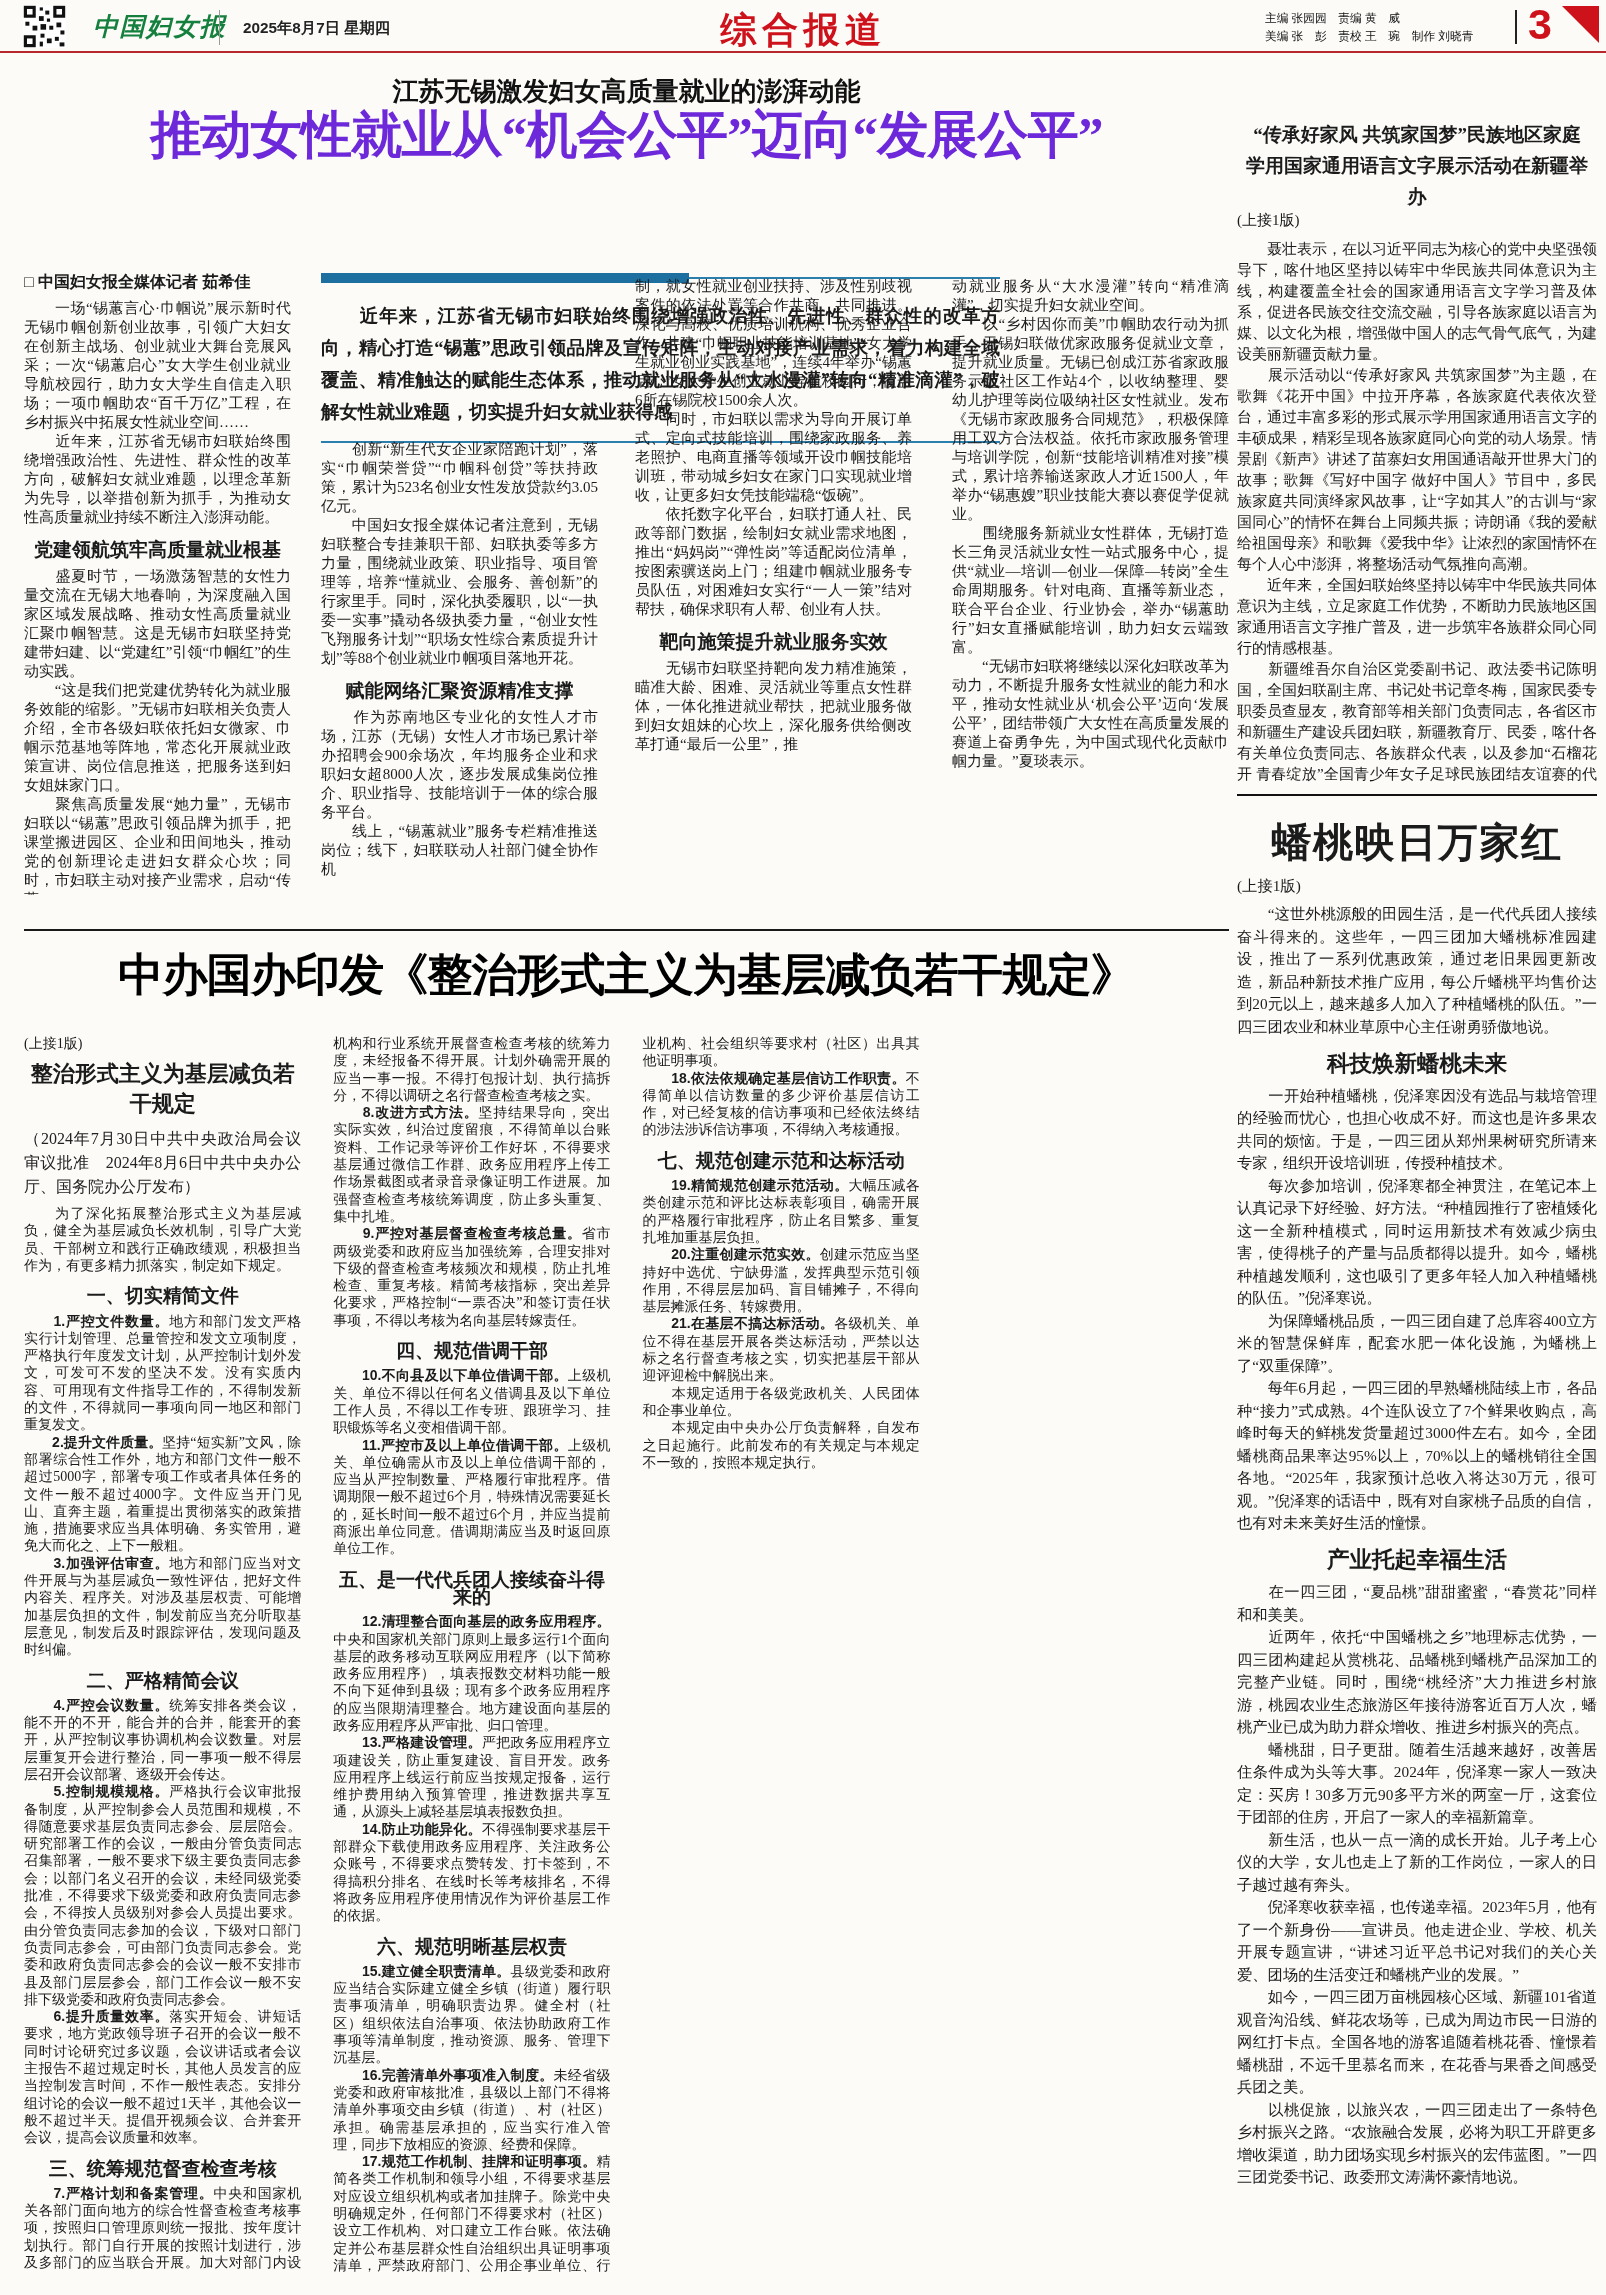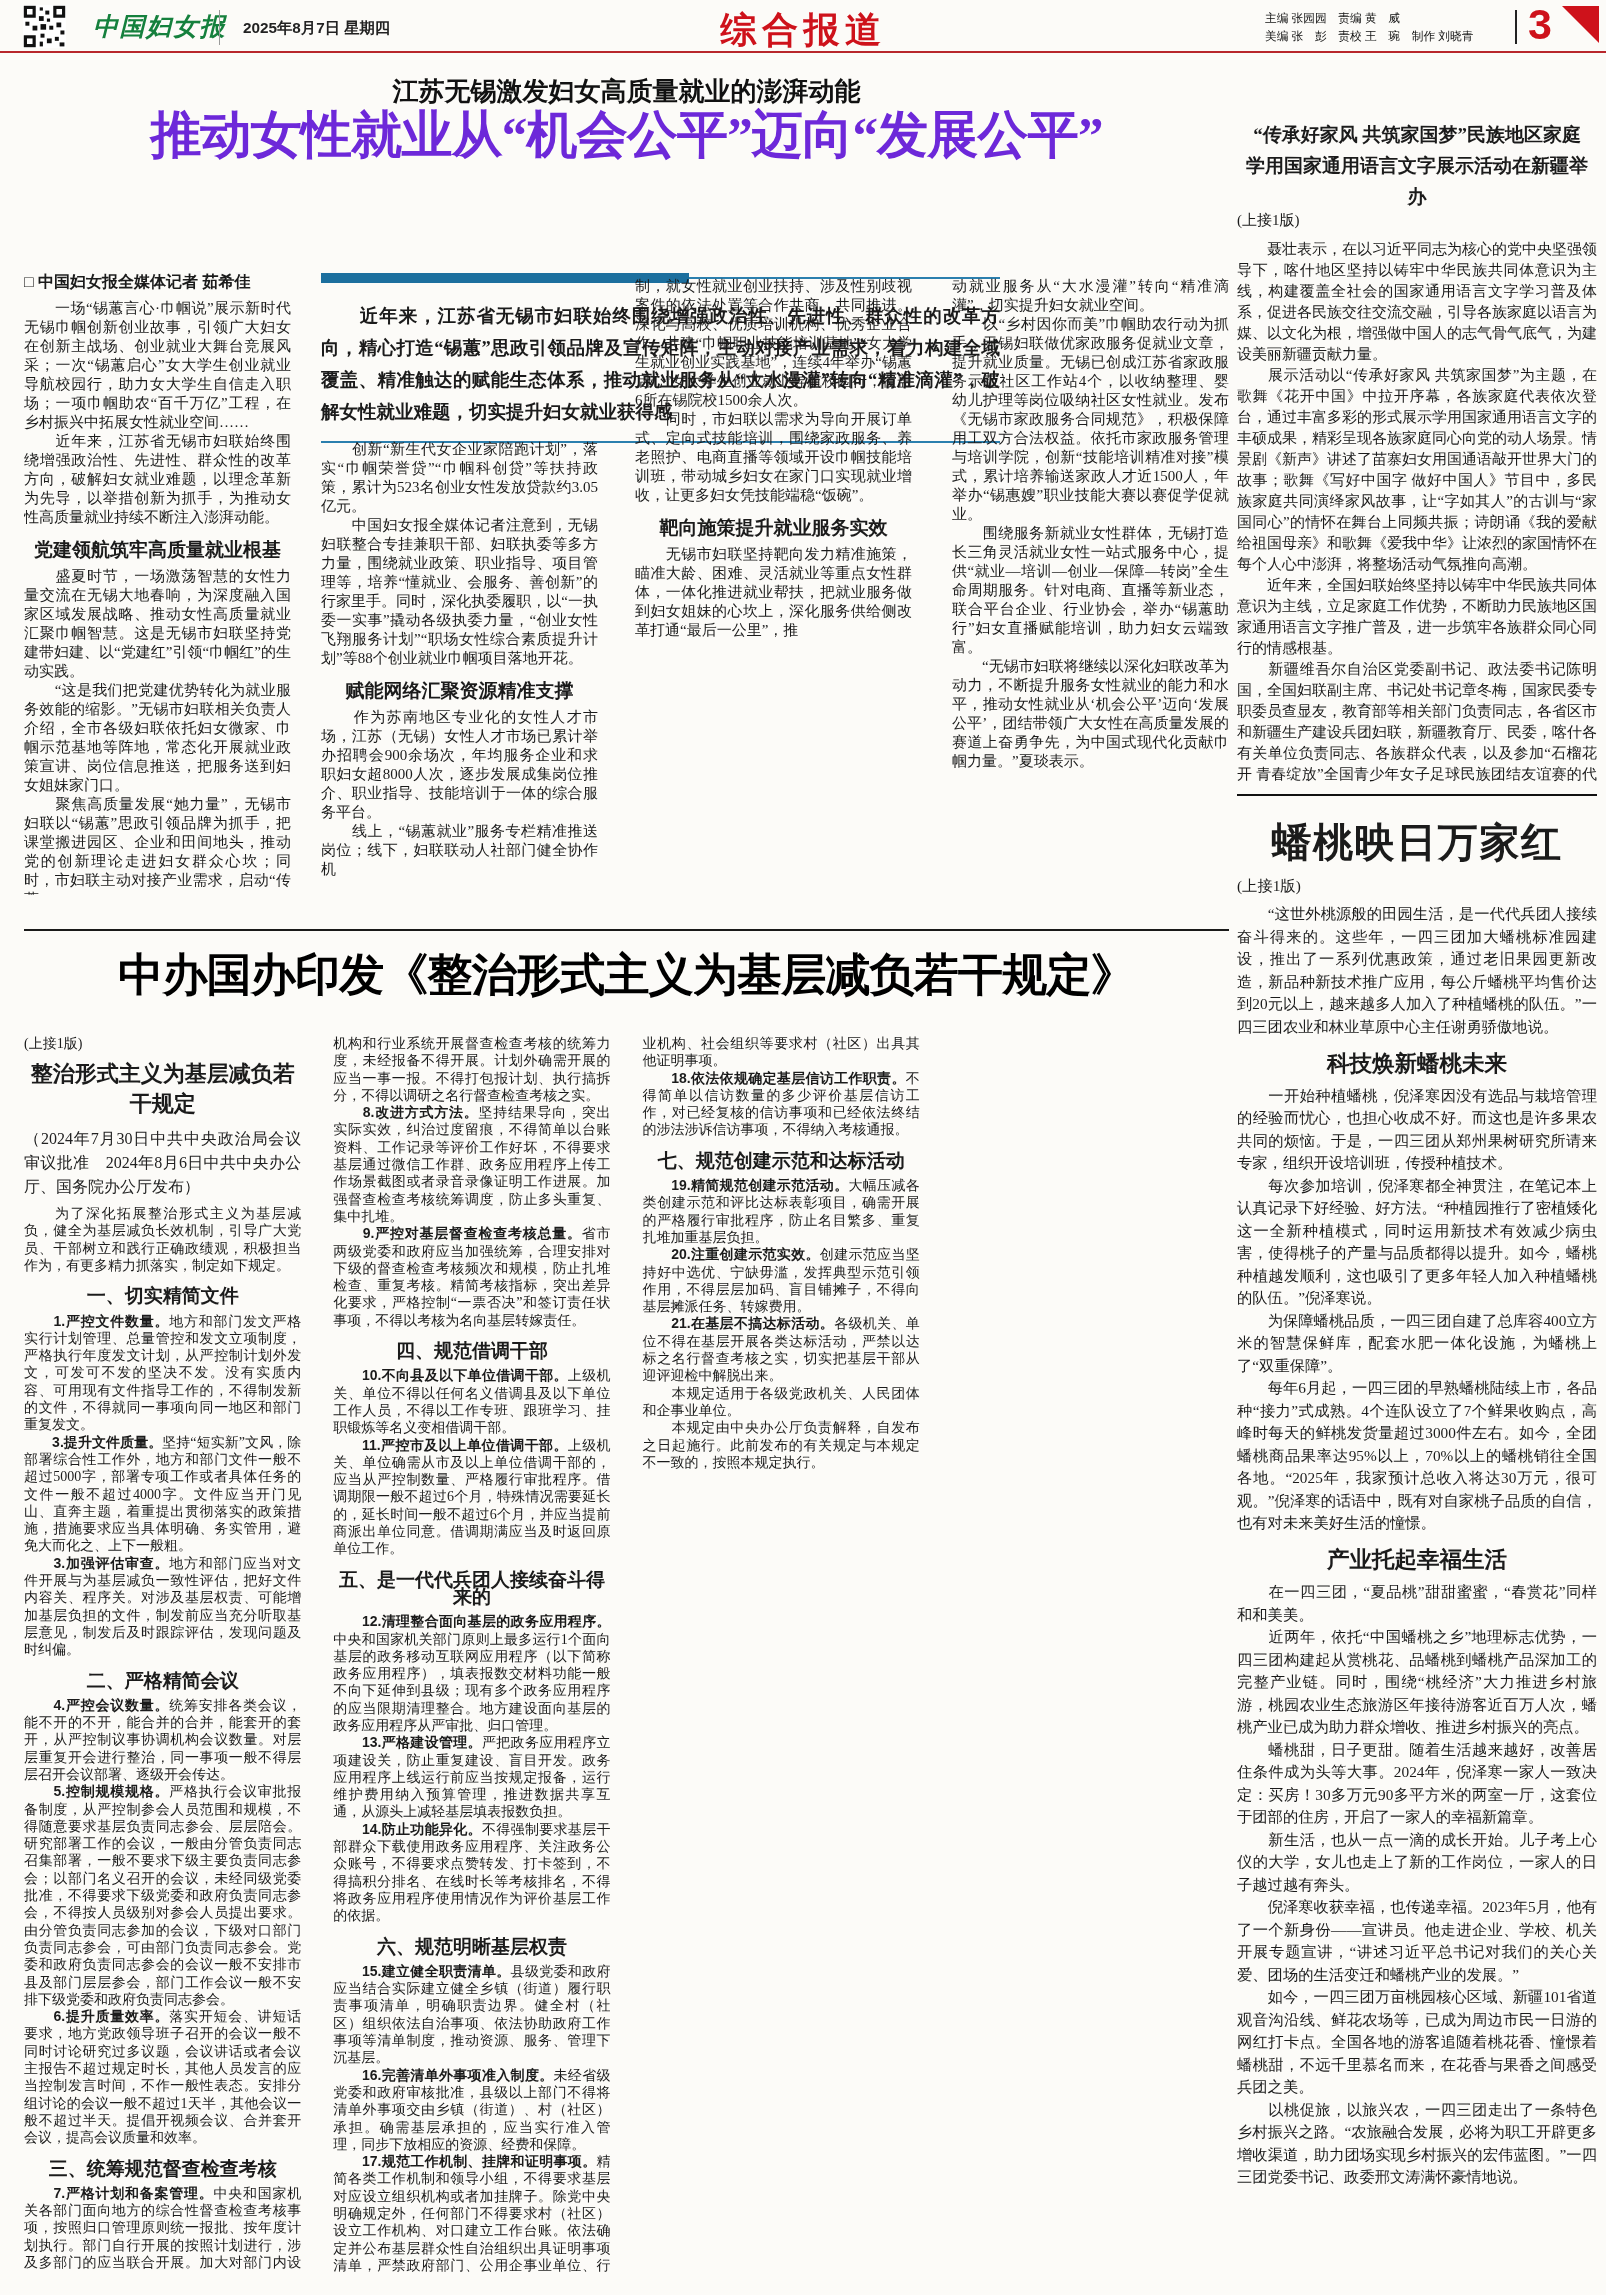--- a/index.html
+++ b/index.html
@@ -122,40 +122,41 @@
   <div class="abs tcol" id="tcol2">
       <p class="fp">　　创新“新生代女企业家陪跑计划”，落实“巾帼荣誉贷”“巾帼科创贷”等扶持政策，累计为523名创业女性发放贷款约3.05亿元。</p>
       <p class="fp">　　中国妇女报全媒体记者注意到，无锡妇联整合专挂兼职干部、妇联执委等多方力量，围绕就业政策、职业指导、项目管理等，培养“懂就业、会服务、善创新”的行家里手。同时，深化执委履职，以“一执委一实事”撬动各级执委力量，“创业女性飞翔服务计划”“职场女性综合素质提升计划”等88个创业就业巾帼项目落地开花。</p>
       <div class="fh">赋能网络汇聚资源精准支撑</div>
       <p class="fp">　　作为苏南地区专业化的女性人才市场，江苏（无锡）女性人才市场已累计举办招聘会900余场次，年均服务企业和求职妇女超8000人次，逐步发展成集岗位推介、职业指导、技能培训于一体的综合服务平台。</p>
       <p class="fp">　　线上，“锡蕙就业”服务专栏精准推送岗位；线下，妇联联动人社部门健全协作机</p>
     </div>
   <div class="abs tcol" id="tcol3">
       <p class="fp">制，就女性就业创业扶持、涉及性别歧视案件的依法处置等合作共商、共同推进。深化与高校、优质培训机构、优秀企业合作，共建“巾帼职业技能培训基地”“女大学生就业创业实践基地”，连续4年举办“锡蕙启心”女大学生创业就业导航校园行，覆盖6所在锡院校1500余人次。</p>
       <p class="fp">　　同时，市妇联以需求为导向开展订单式、定向式技能培训，围绕家政服务、养老照护、电商直播等领域开设巾帼技能培训班，带动城乡妇女在家门口实现就业增收，让更多妇女凭技能端稳“饭碗”。</p>
+      <p class="fp">　　依托数字化平台，妇联打通人社、民政等部门数据，绘制妇女就业需求地图，推出“妈妈岗”“弹性岗”等适配岗位清单，按图索骥送岗上门；组建巾帼就业服务专员队伍，对困难妇女实行“一人一策”结对帮扶，确保求职有人帮、创业有人扶。</p>
       <div class="fh">靶向施策提升就业服务实效</div>
       <p class="fp">　　无锡市妇联坚持靶向发力精准施策，瞄准大龄、困难、灵活就业等重点女性群体，一体化推进就业帮扶，把就业服务做到妇女姐妹的心坎上，深化服务供给侧改革打通“最后一公里”，推</p>
     </div>
   <div class="abs tcol" id="tcol4">
       <p class="fp">动就业服务从“大水漫灌”转向“精准滴灌”，切实提升妇女就业空间。</p>
       <p class="fp">　　以“乡村因你而美”巾帼助农行动为抓手，无锡妇联做优家政服务促就业文章，提升就业质量。无锡已创成江苏省家政服务示范社区工作站4个，以收纳整理、婴幼儿护理等岗位吸纳社区女性就业。发布《无锡市家政服务合同规范》，积极保障用工双方合法权益。依托市家政服务管理与培训学院，创新“技能培训精准对接”模式，累计培养输送家政人才近1500人，年举办“锡惠嫂”职业技能大赛以赛促学促就业。</p>
       <p class="fp">　　围绕服务新就业女性群体，无锡打造长三角灵活就业女性一站式服务中心，提供“就业—培训—创业—保障—转岗”全生命周期服务。针对电商、直播等新业态，联合平台企业、行业协会，举办“锡蕙助行”妇女直播赋能培训，助力妇女云端致富。</p>
       <p class="fp">　　“无锡市妇联将继续以深化妇联改革为动力，不断提升服务女性就业的能力和水平，推动女性就业从‘机会公平’迈向‘发展公平’，团结带领广大女性在高质量发展的赛道上奋勇争先，为中国式现代化贡献巾帼力量。”夏琰表示。</p>
     </div>
 
   <div class="abs" id="mid-rule"></div>
   <div class="abs" id="headline2">中办国办印发《整治形式主义为基层减负若干规定》</div>
   <div class="abs" id="mid-body">
       <p class="fp">(上接1版)</p>
       <div class="ft">整治形式主义为基层减负若干规定</div>
       <div class="fn">（2024年7月30日中共中央政治局会议审议批准　2024年8月6日中共中央办公厅、国务院办公厅发布）</div>
       <p class="fp">　　为了深化拓展整治形式主义为基层减负，健全为基层减负长效机制，引导广大党员、干部树立和践行正确政绩观，积极担当作为，有更多精力抓落实，制定如下规定。</p>
       <div class="fh">一、切实精简文件</div>
       <p class="fp"><b>　　1.严控文件数量。</b>地方和部门发文严格实行计划管理、总量管控和发文立项制度，严格执行年度发文计划，从严控制计划外发文，可发可不发的坚决不发。没有实质内容、可用现有文件指导工作的，不得制发新的文件，不得就同一事项向同一地区和部门重复发文。</p>
-      <p class="fp"><b>　　3.提升文件质量。</b>坚持“短实新”文风，除部署综合性工作外，地方和部门文件一般不超过5000字，部署专项工作或者具体任务的文件一般不超过4000字。文件应当开门见山、直奔主题，着重提出贯彻落实的政策措施，措施要求应当具体明确、务实管用，避免大而化之、上下一般粗。</p>
+      <p class="fp"><b>　　2.提升文件质量。</b>坚持“短实新”文风，除部署综合性工作外，地方和部门文件一般不超过5000字，部署专项工作或者具体任务的文件一般不超过4000字。文件应当开门见山、直奔主题，着重提出贯彻落实的政策措施，措施要求应当具体明确、务实管用，避免大而化之、上下一般粗。</p>
       <p class="fp"><b>　　3.加强评估审查。</b>地方和部门应当对文件开展与为基层减负一致性评估，把好文件内容关、程序关。对涉及基层权责、可能增加基层负担的文件，制发前应当充分听取基层意见，制发后及时跟踪评估，发现问题及时纠偏。</p>
       <div class="fh">二、严格精简会议</div>
       <p class="fp"><b>　　4.严控会议数量。</b>统筹安排各类会议，能不开的不开，能合并的合并，能套开的套开，从严控制议事协调机构会议数量。对层层重复开会进行整治，同一事项一般不得层层召开会议部署、逐级开会传达。</p>
       <p class="fp"><b>　　5.控制规模规格。</b>严格执行会议审批报备制度，从严控制参会人员范围和规模，不得随意要求基层负责同志参会、层层陪会。研究部署工作的会议，一般由分管负责同志召集部署，一般不要求下级主要负责同志参会；以部门名义召开的会议，未经同级党委批准，不得要求下级党委和政府负责同志参会，不得按人员级别对参会人员提出要求。由分管负责同志参加的会议，下级对口部门负责同志参会，可由部门负责同志参会。党委和政府负责同志参会的会议一般不安排市县及部门层层参会，部门工作会议一般不安排下级党委和政府负责同志参会。</p>
       <p class="fp"><b>　　6.提升质量效率。</b>落实开短会、讲短话要求，地方党政领导班子召开的会议一般不同时讨论研究过多议题，会议讲话或者会议主报告不超过规定时长，其他人员发言的应当控制发言时间，不作一般性表态。安排分组讨论的会议一般不超过1天半，其他会议一般不超过半天。提倡开视频会议、合并套开会议，提高会议质量和效率。</p>
       <div class="fh">三、统筹规范督查检查考核</div>
       <p class="fp"><b>　　7.严格计划和备案管理。</b>中央和国家机关各部门面向地方的综合性督查检查考核事项，按照归口管理原则统一报批、按年度计划执行。部门自行开展的按照计划进行，涉及多部门的应当联合开展。加大对部门内设机构和行业系统开展督查检查考核的统筹力度，未经报备不得开展。计划外确需开展的应当一事一报。不得打包报计划、执行搞拆分，不得以调研之名行督查检查考核之实。</p>
       <p class="fp"><b>　　8.改进方式方法。</b>坚持结果导向，突出实际实效，纠治过度留痕，不得简单以台账资料、工作记录等评价工作好坏，不得要求基层通过微信工作群、政务应用程序上传工作场景截图或者录音录像证明工作进展。加强督查检查考核统筹调度，防止多头重复、集中扎堆。</p>
       <p class="fp"><b>　　9.严控对基层督查检查考核总量。</b>省市两级党委和政府应当加强统筹，合理安排对下级的督查检查考核频次和规模，防止扎堆检查、重复考核。精简考核指标，突出差异化要求，严格控制“一票否决”和签订责任状事项，不得以考核为名向基层转嫁责任。</p>
       <div class="fh">四、规范借调干部</div>

